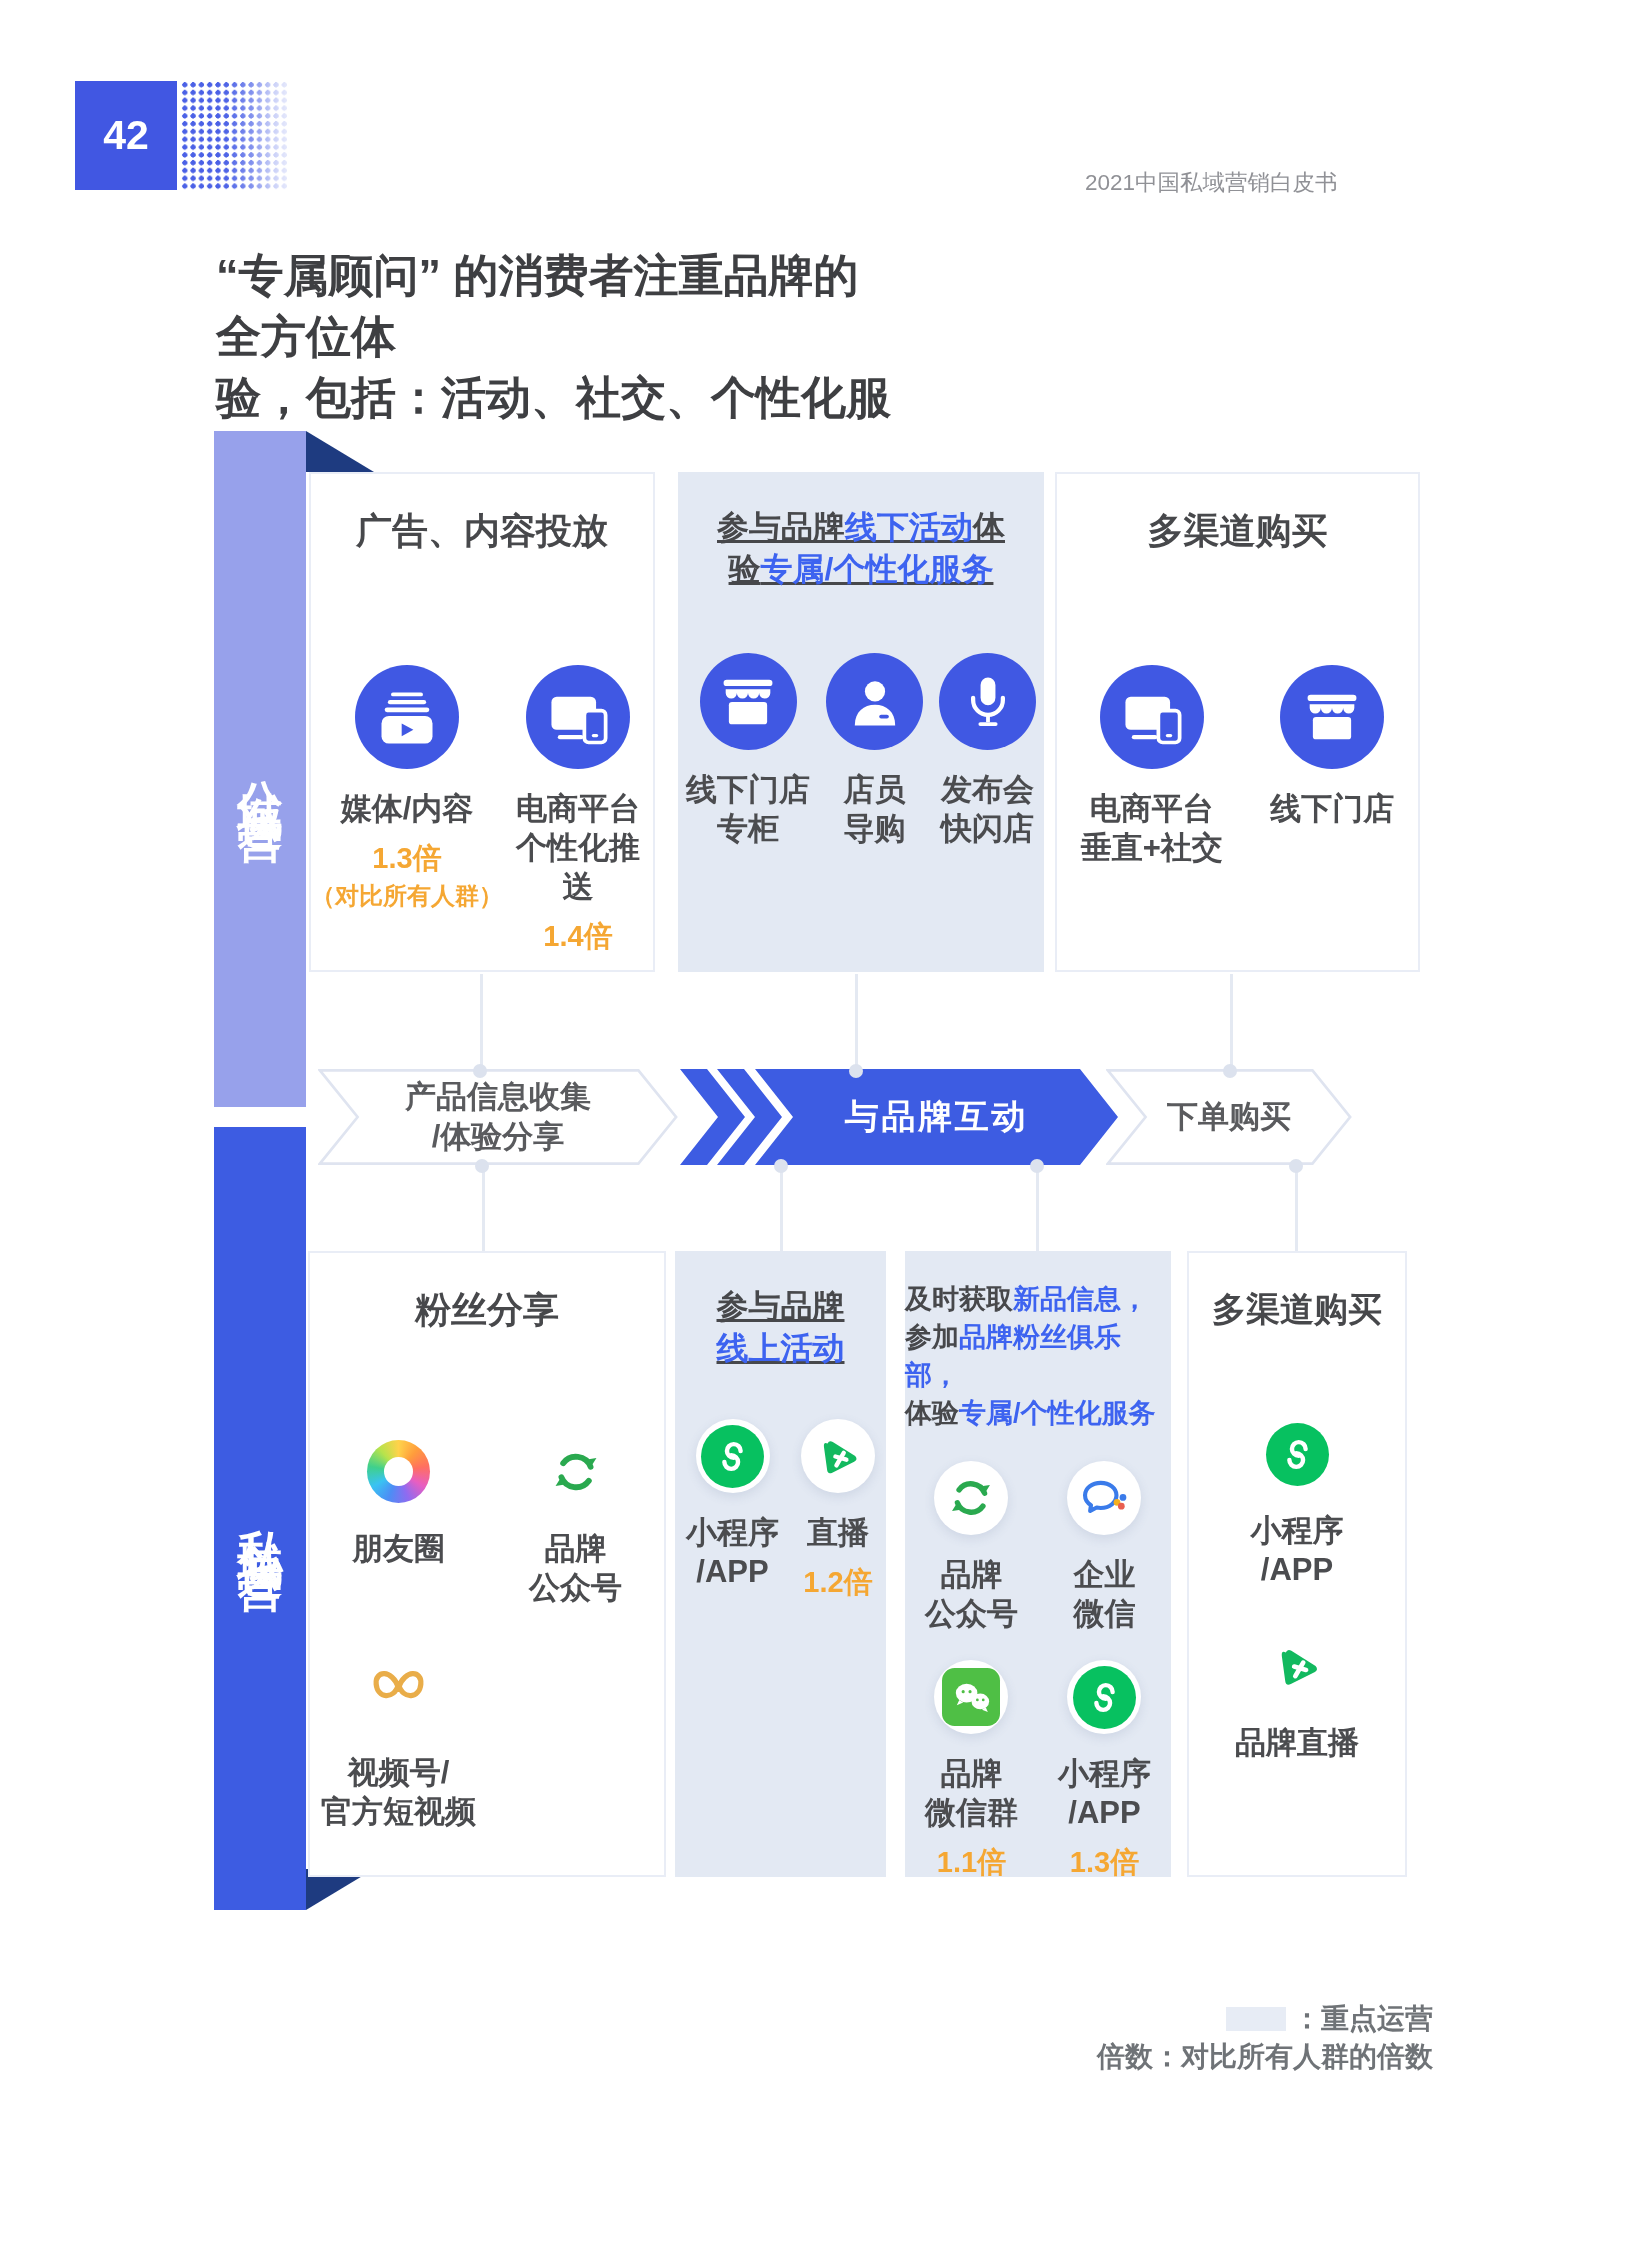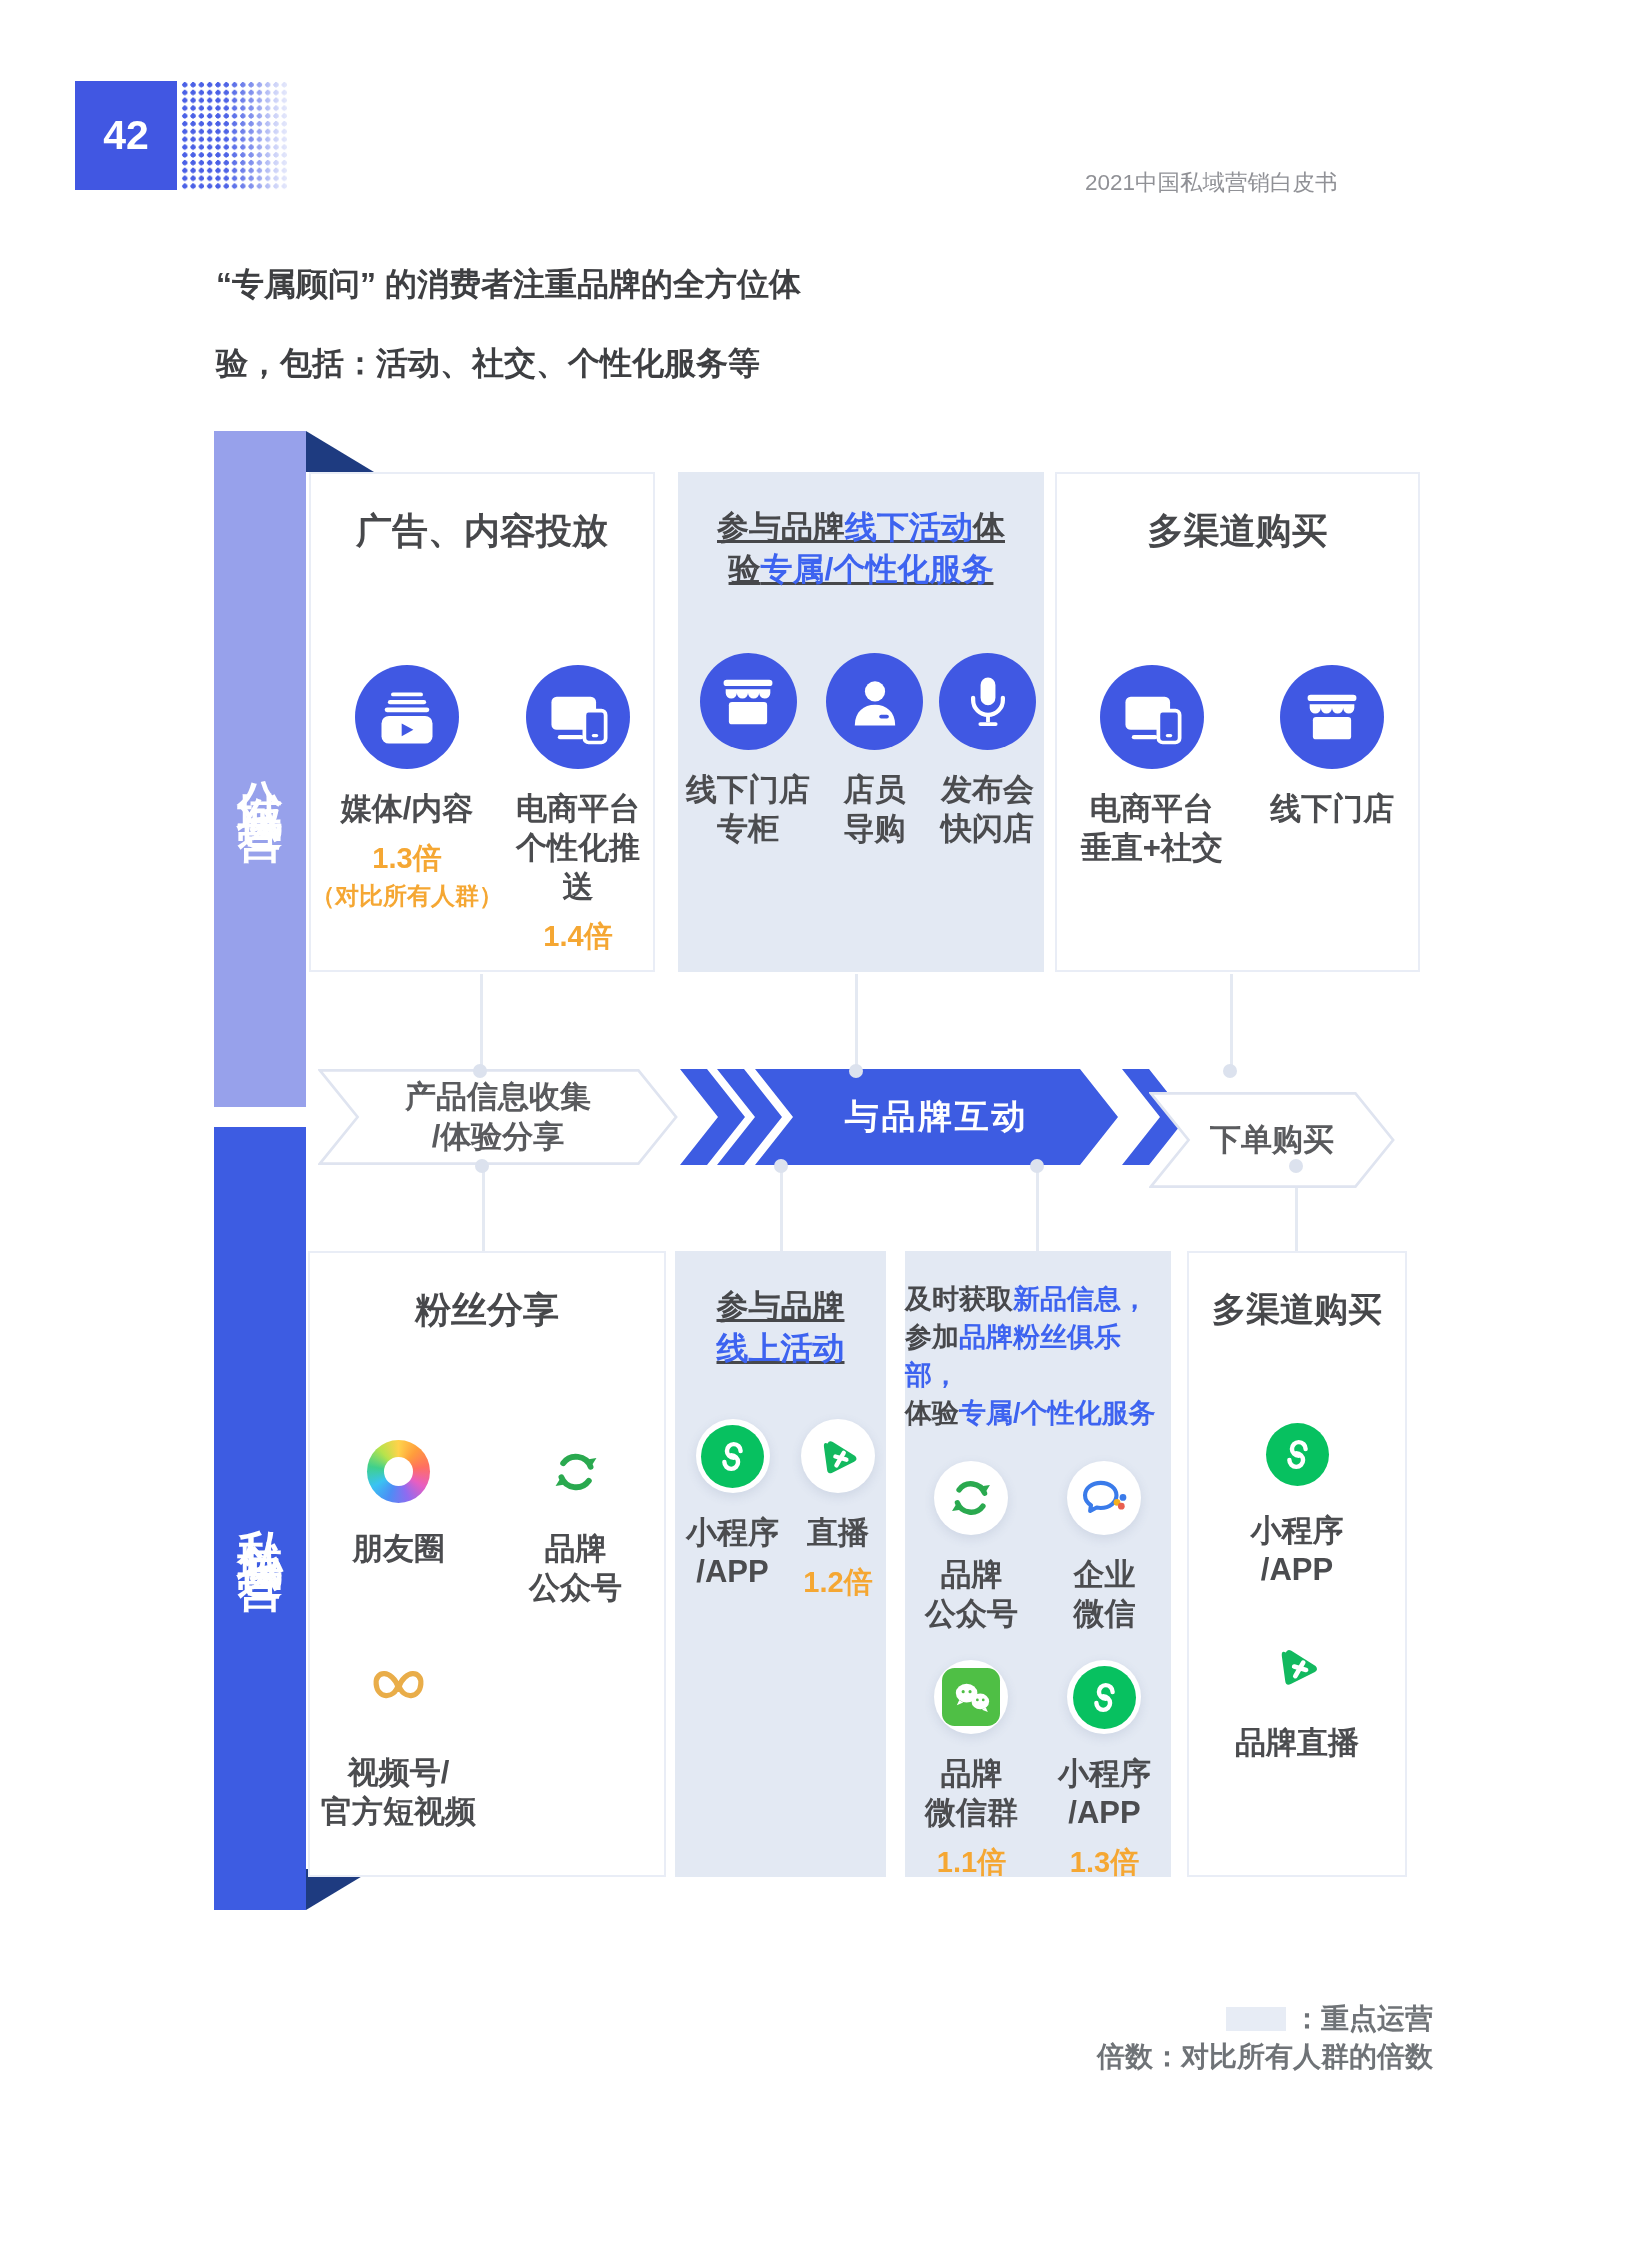--- a/index.html
+++ b/index.html
@@ -10,21 +10,21 @@
   .pagenum{position:absolute;left:75px;top:81px;width:102px;height:109px;background:#4157E2;
     color:#fff;font-size:41px;font-weight:bold;display:flex;align-items:center;justify-content:center;}
   .dots{position:absolute;left:181px;top:81px;width:108px;height:109px;
     background-image:radial-gradient(circle at 3.8px 3.8px,#4B61E6 2.4px,transparent 2.8px);
     background-size:8.3px 7.8px;
     -webkit-mask-image:linear-gradient(to right,#000 40%,rgba(0,0,0,.7) 65%,rgba(0,0,0,.3) 85%,rgba(0,0,0,.12) 100%);
     mask-image:linear-gradient(to right,#000 40%,rgba(0,0,0,.7) 65%,rgba(0,0,0,.3) 85%,rgba(0,0,0,.12) 100%);}
   .doctitle{position:absolute;left:1085px;top:167px;font-size:22.5px;color:#909196;}
 
   
-  .title{position:absolute;left:216px;top:245px;width:684px;font-size:32px;line-height:79px;
+  .title{position:absolute;left:216px;top:245px;width:684px;font-size:45px;line-height:61px;
     font-weight:bold;color:#3E3F42;}
 
   
   .bar{position:absolute;left:214px;width:92px;display:flex;align-items:center;justify-content:center;}
   .bar-pub{top:431px;height:676px;background:#97A1EB;}
   .bar-pri{top:1127px;height:783px;background:#3D5CE2;}
   .vlabel{writing-mode:vertical-rl;text-orientation:upright;color:#fff;font-size:45px;font-weight:bold;letter-spacing:12.6px;}
   .fold{position:absolute;left:306px;width:68px;height:41px;background:#1E3B80;}
   .fold-top{top:431px;clip-path:polygon(0 0,100% 100%,0 100%);}
   .fold-bottom{top:1869px;clip-path:polygon(0 0,100% 0,0 100%);}
@@ -227,21 +227,21 @@
       </svg>
       <div class="txt">产品信息收集
 /体验分享</div>
     </div>
     <div class="stripe" style="left:680px;"></div>
     <div class="stripe" style="left:717px;"></div>
     <div class="bluearrow" style="left:755px;width:363px;">
       <div class="txt">与品牌互动</div>
     </div>
     <div class="stripe" style="left:1122px;"></div>
-    <div class="whitearrow" style="left:1149px;width:246px;margin-top:23px;">
+    <div class="whitearrow" style="left:1106px;width:246px;">
       <svg width="246" height="96" viewBox="0 0 273 107">
         <polygon points="1.5,1.5 229.5,1.5 271.5,53.5 229.5,105.5 1.5,105.5 43.5,53.5" fill="#ffffff" stroke="#DFE4F0" stroke-width="3"></polygon>
       </svg>
       <div class="txt">下单购买</div>
     </div>
   </div>
 
   <div class="dot" style="left:473px;top:1064px;"></div>
   <div class="dot" style="left:849px;top:1064px;"></div>
   <div class="dot" style="left:1223px;top:1064px;"></div>

